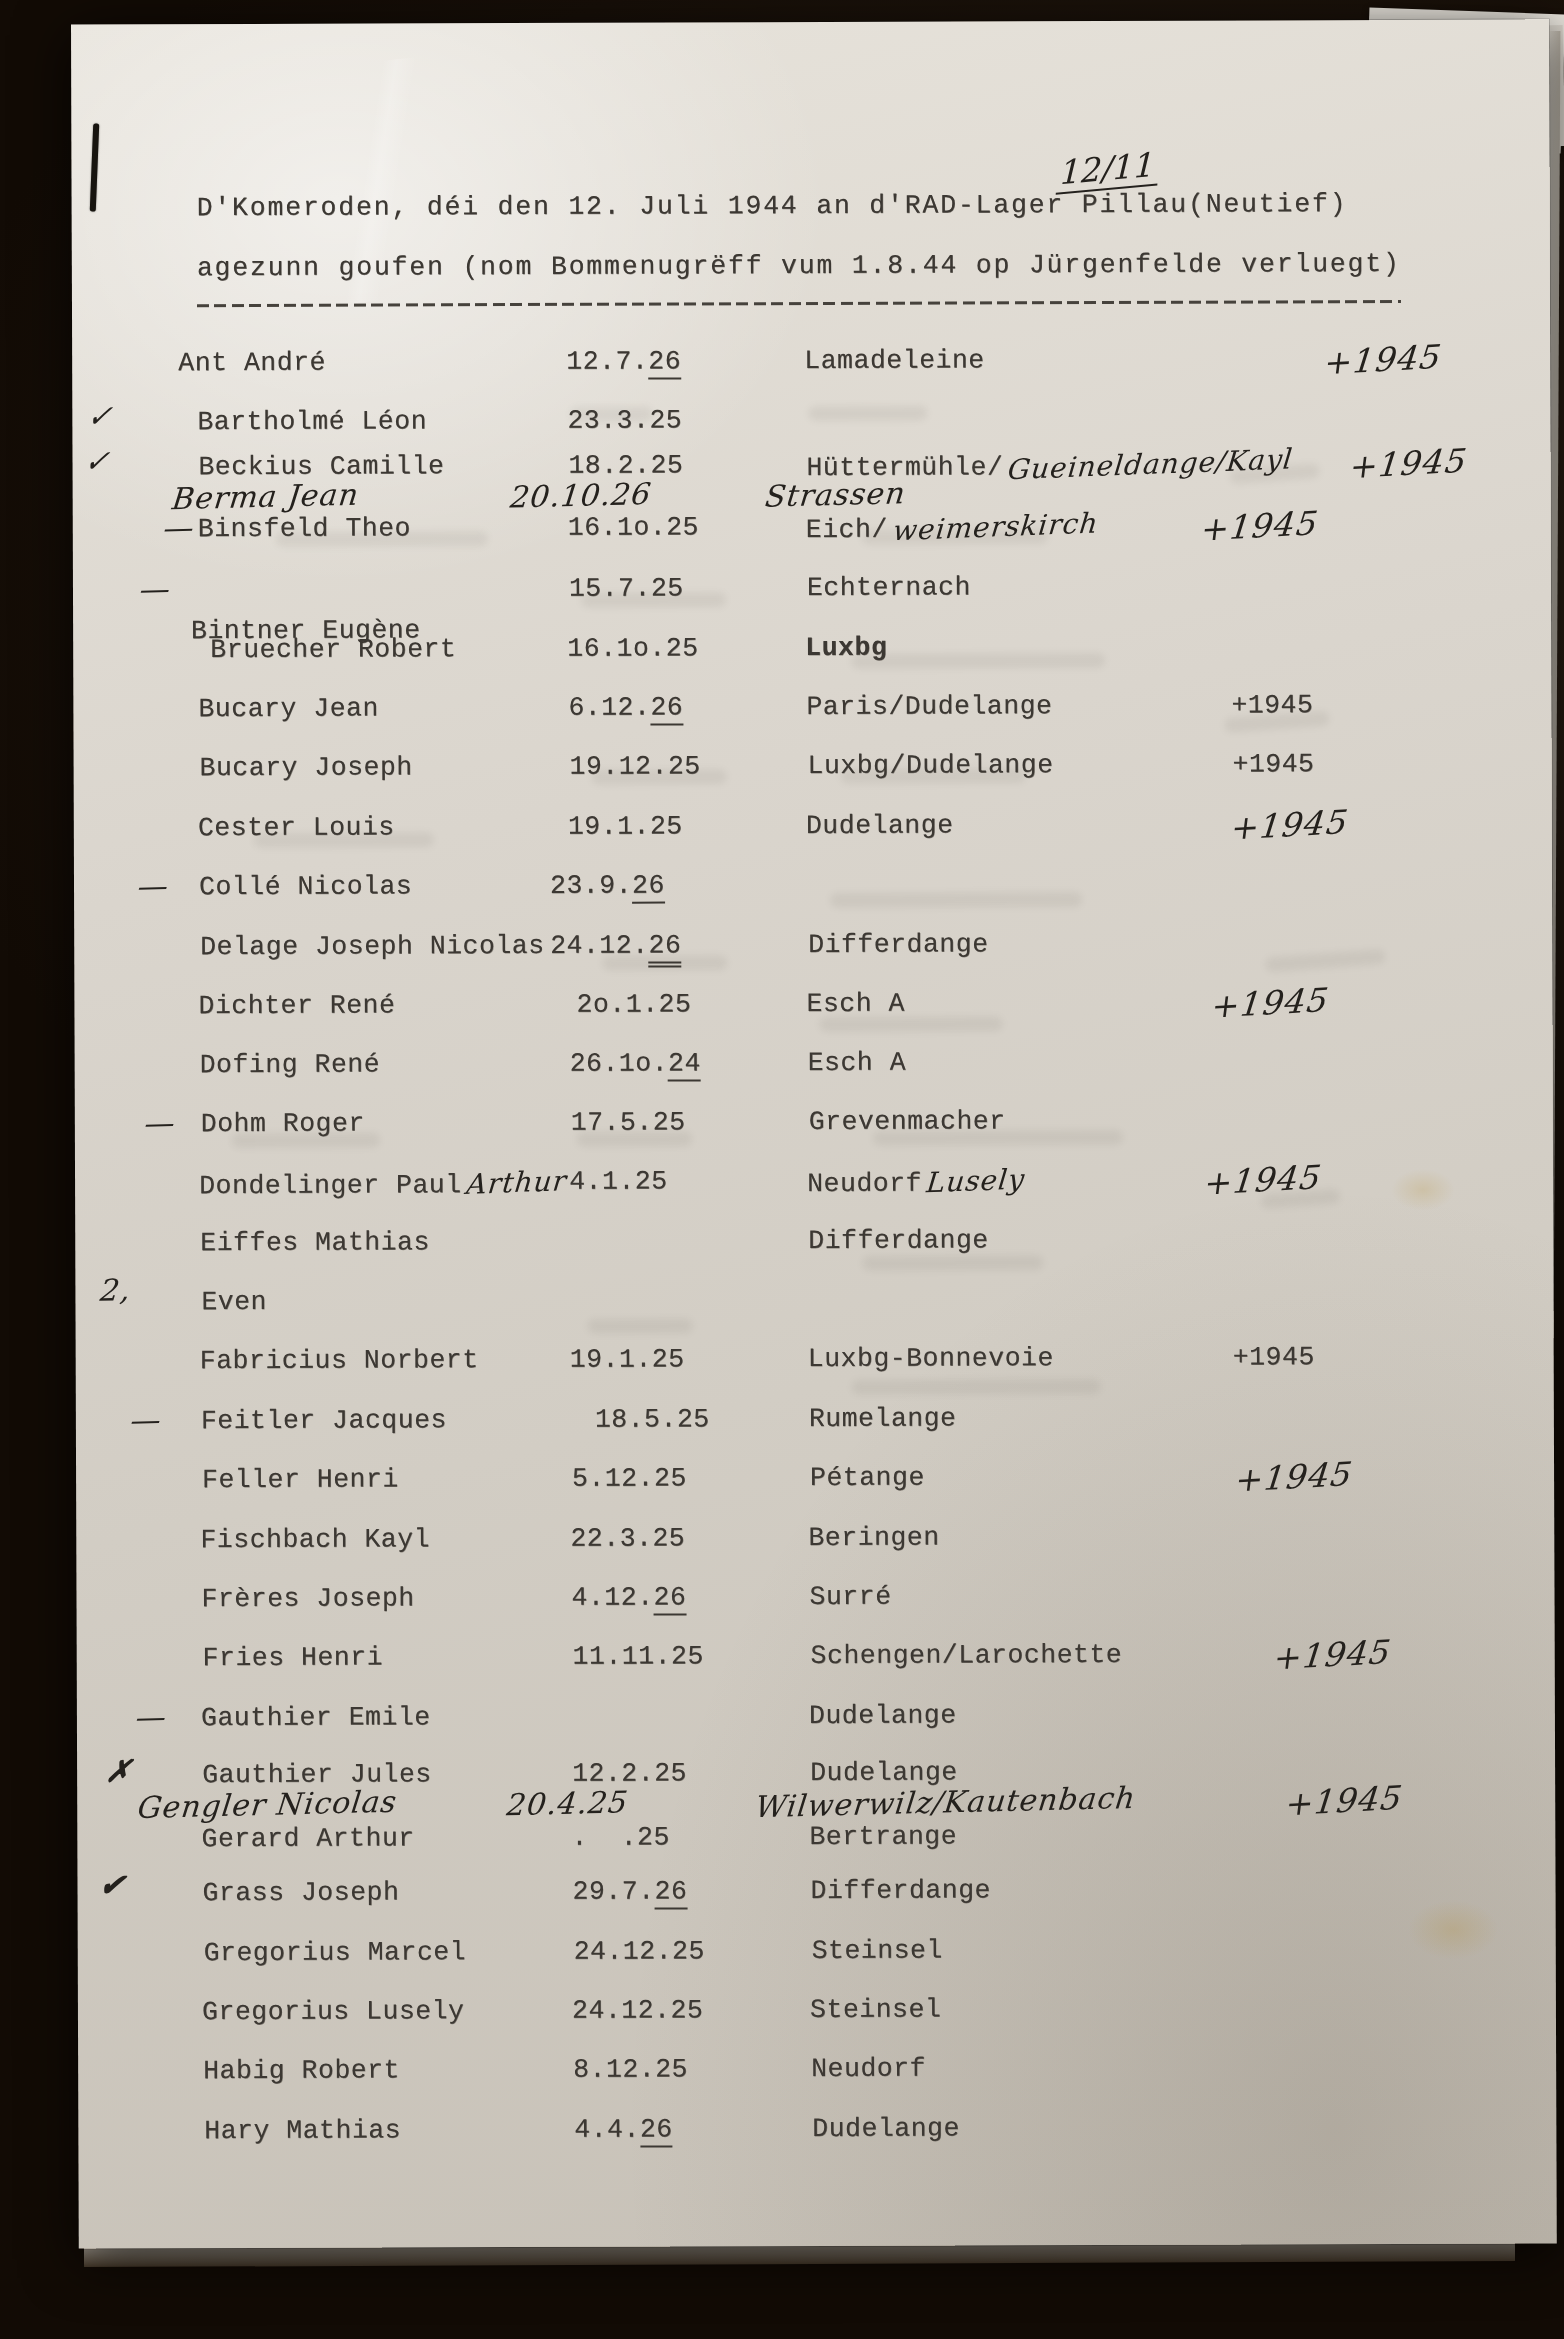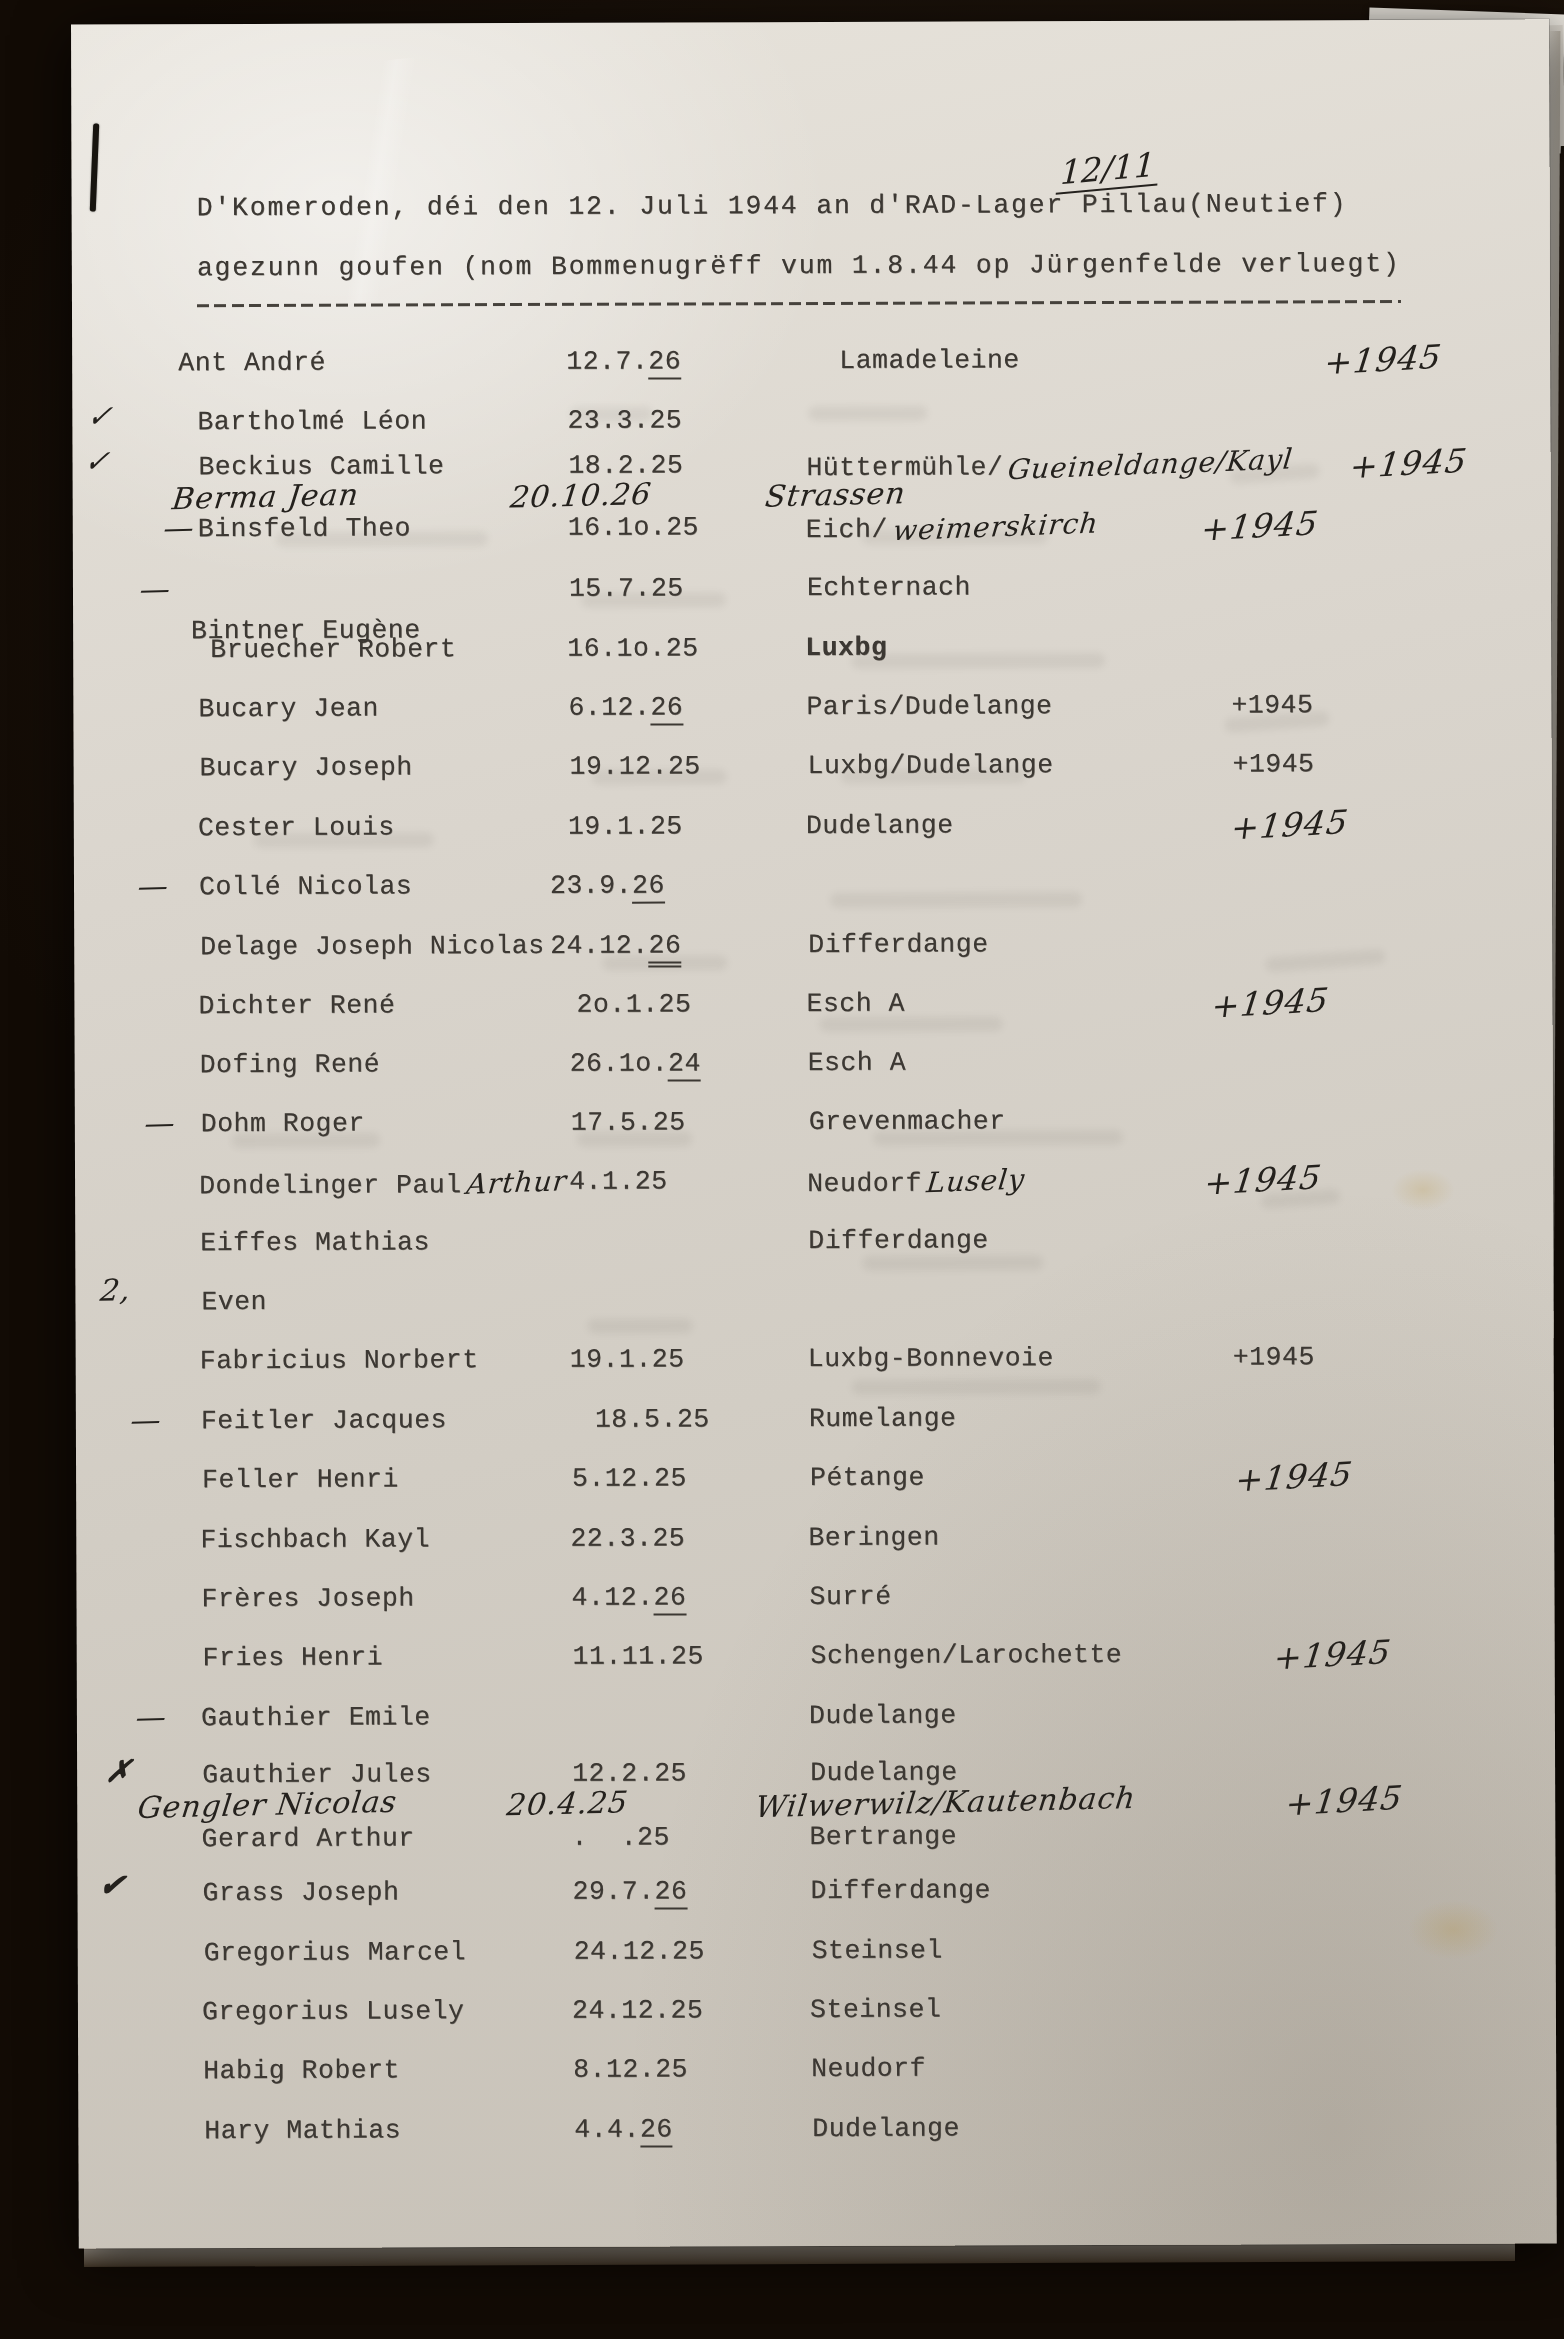--- a/index.html
+++ b/index.html
@@ -102,21 +102,21 @@
     <div class="corner-note hw">12/11</div>
 
     <div class="tline line1">D'Komeroden, déi den 12. Juli 1944 an d'RAD-Lager Pillau(Neutief)</div>
     <div class="tline line2">agezunn goufen (nom Bommenugrëff vum 1.8.44 op Jürgenfelde verluegt)</div>
     <div class="dash-rule"></div>
 
     <div id="rows">
         <div class="row" style="top: 322px; left: -0.9px;">
           <span class="cell" style="left: 107px;">Ant André</span>
           <span class="cell" style="left: 495px;">12.7.<span class="u1">26</span></span>
-          <span class="cell" style="left: 768px;">Lamadeleine</span>
+          <span class="cell" style="left: 733px;">Lamadeleine</span>
           <span class="cell hw fate-hw" style="left: 1254px;">+1945</span>
         </div>
         <div class="row" style="top: 381px; left: 0px;">
           <span class="cell mark hw mark-check" style="left: 14.6px;">✓</span>
           <span class="cell" style="left: 125px;">Bartholmé Léon</span>
           <span class="cell" style="left: 495px;">23.3.25</span>
         </div>
         <div class="row" style="top: 426px; left: 0.9px;">
           <span class="cell mark hw mark-check" style="left: 11px;">✓</span>
           <span class="cell" style="left: 125px;">Beckius Camille</span>

